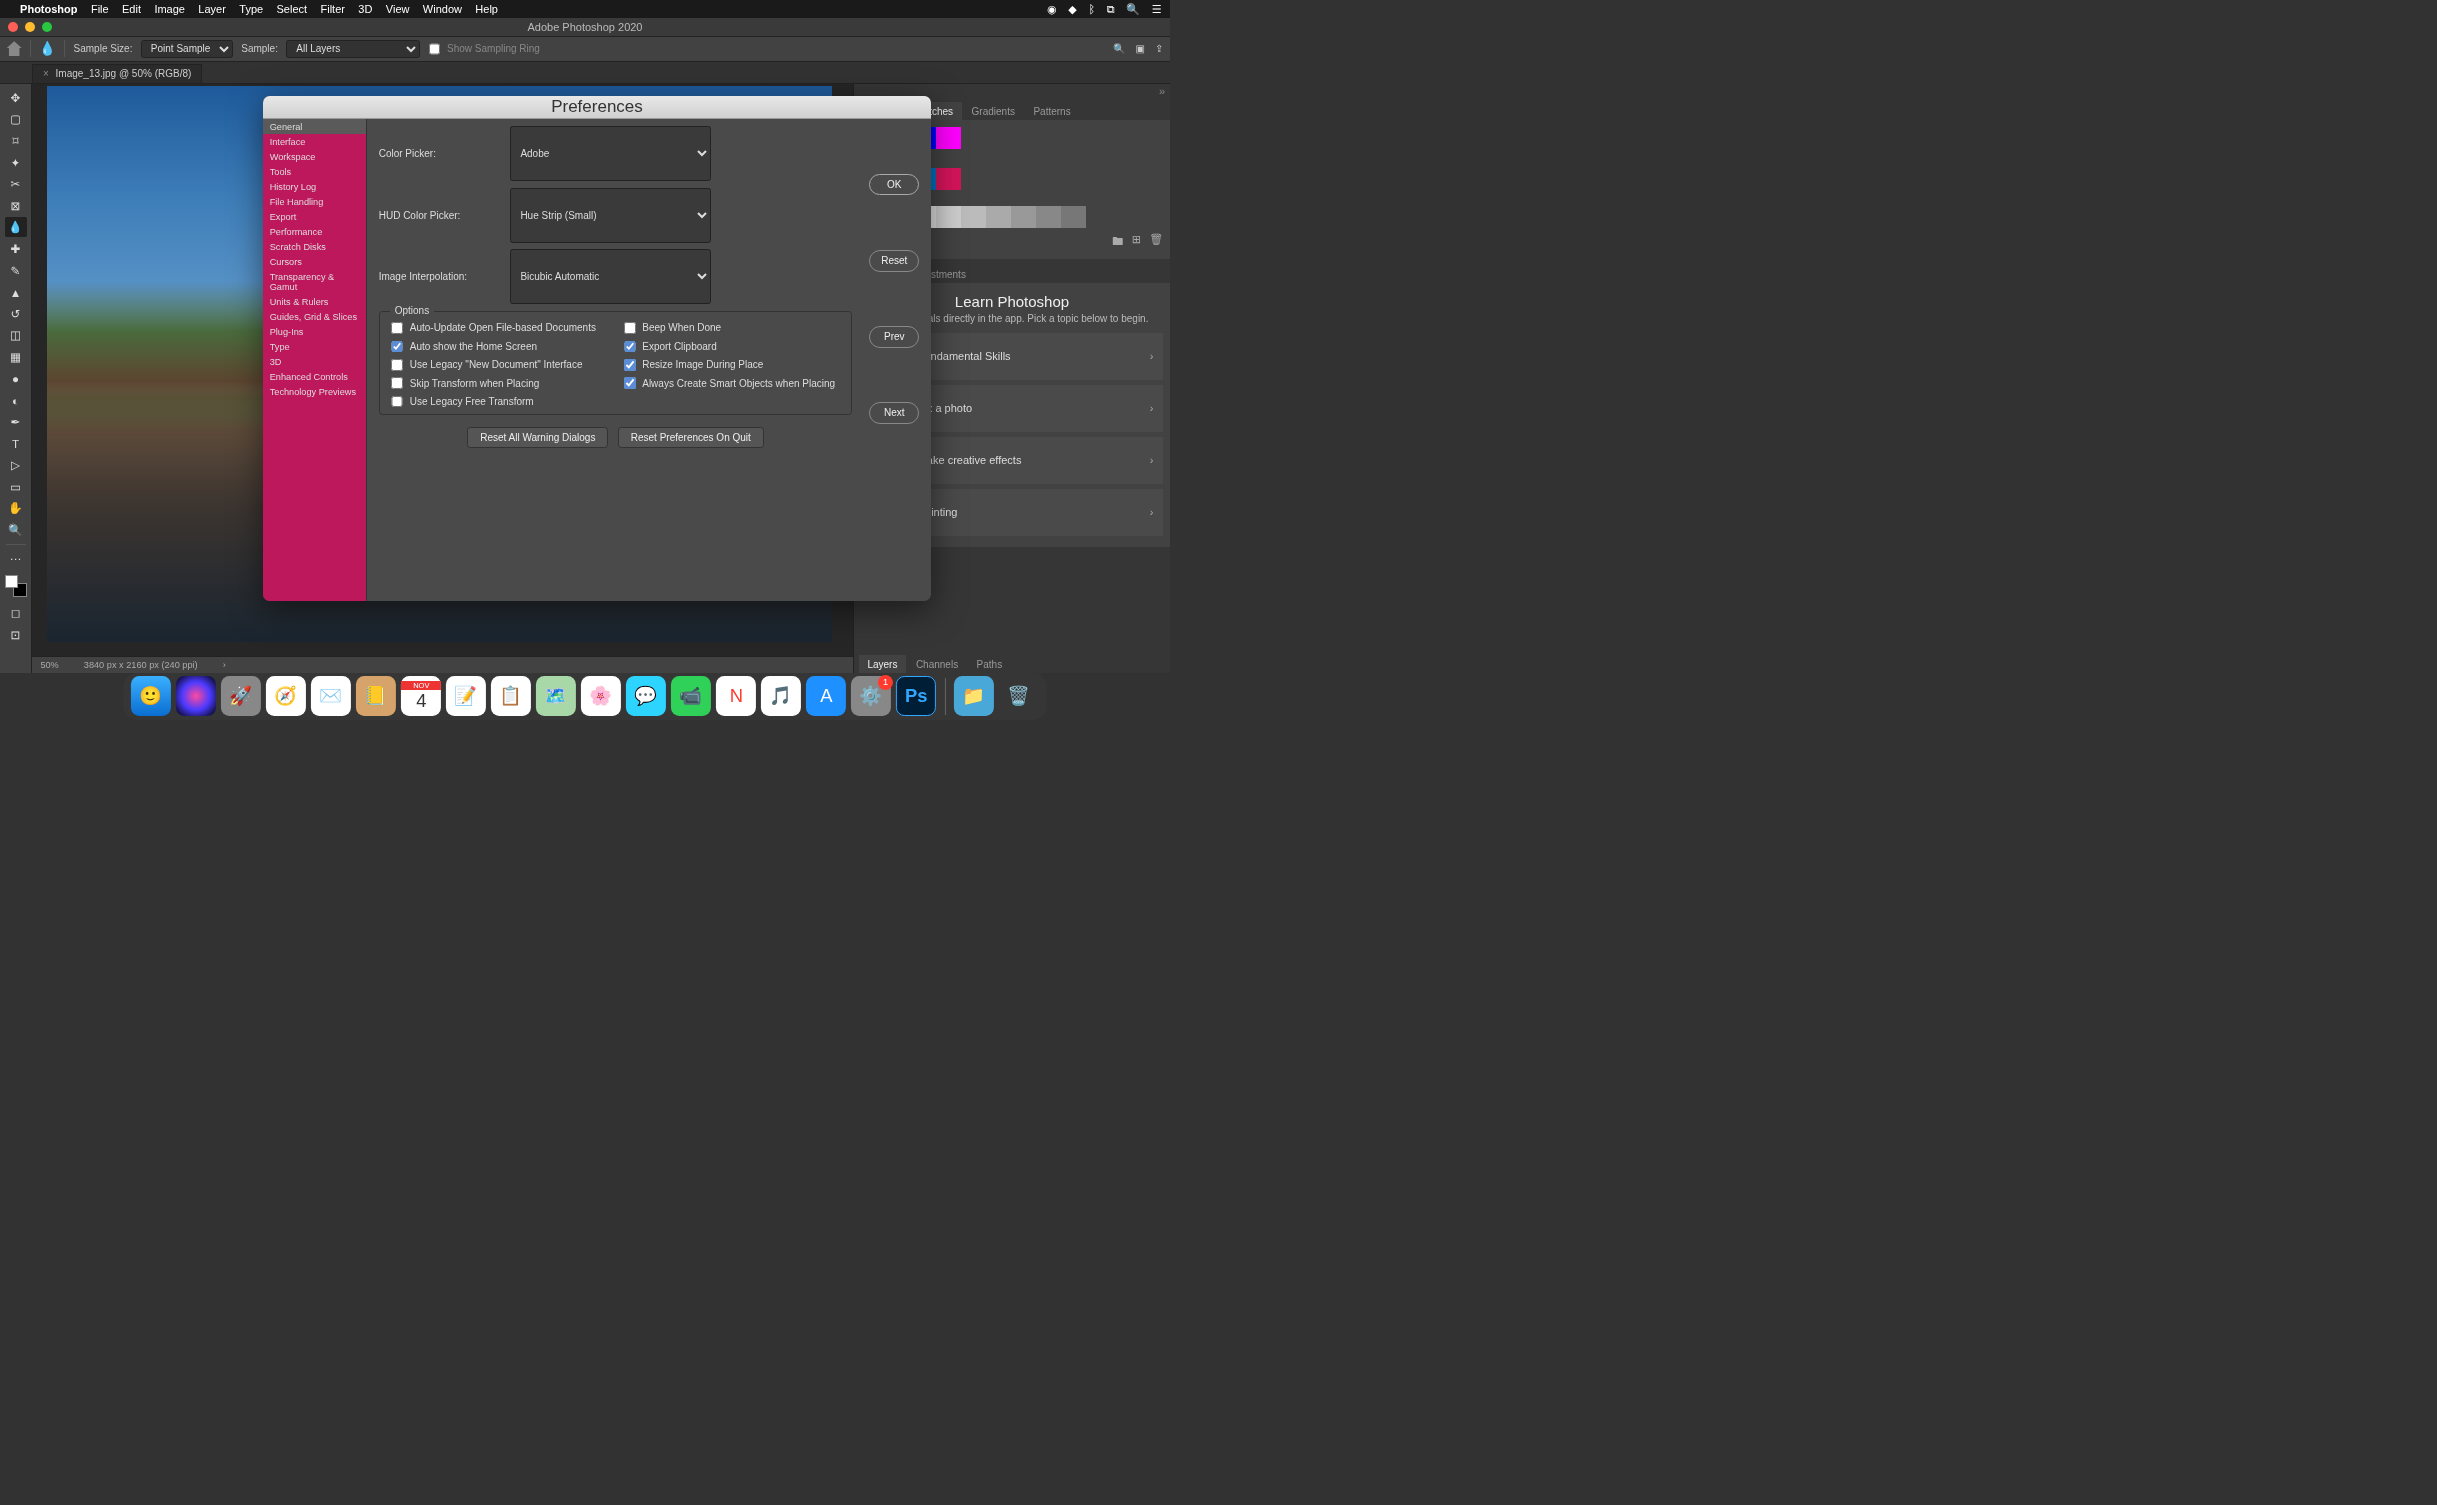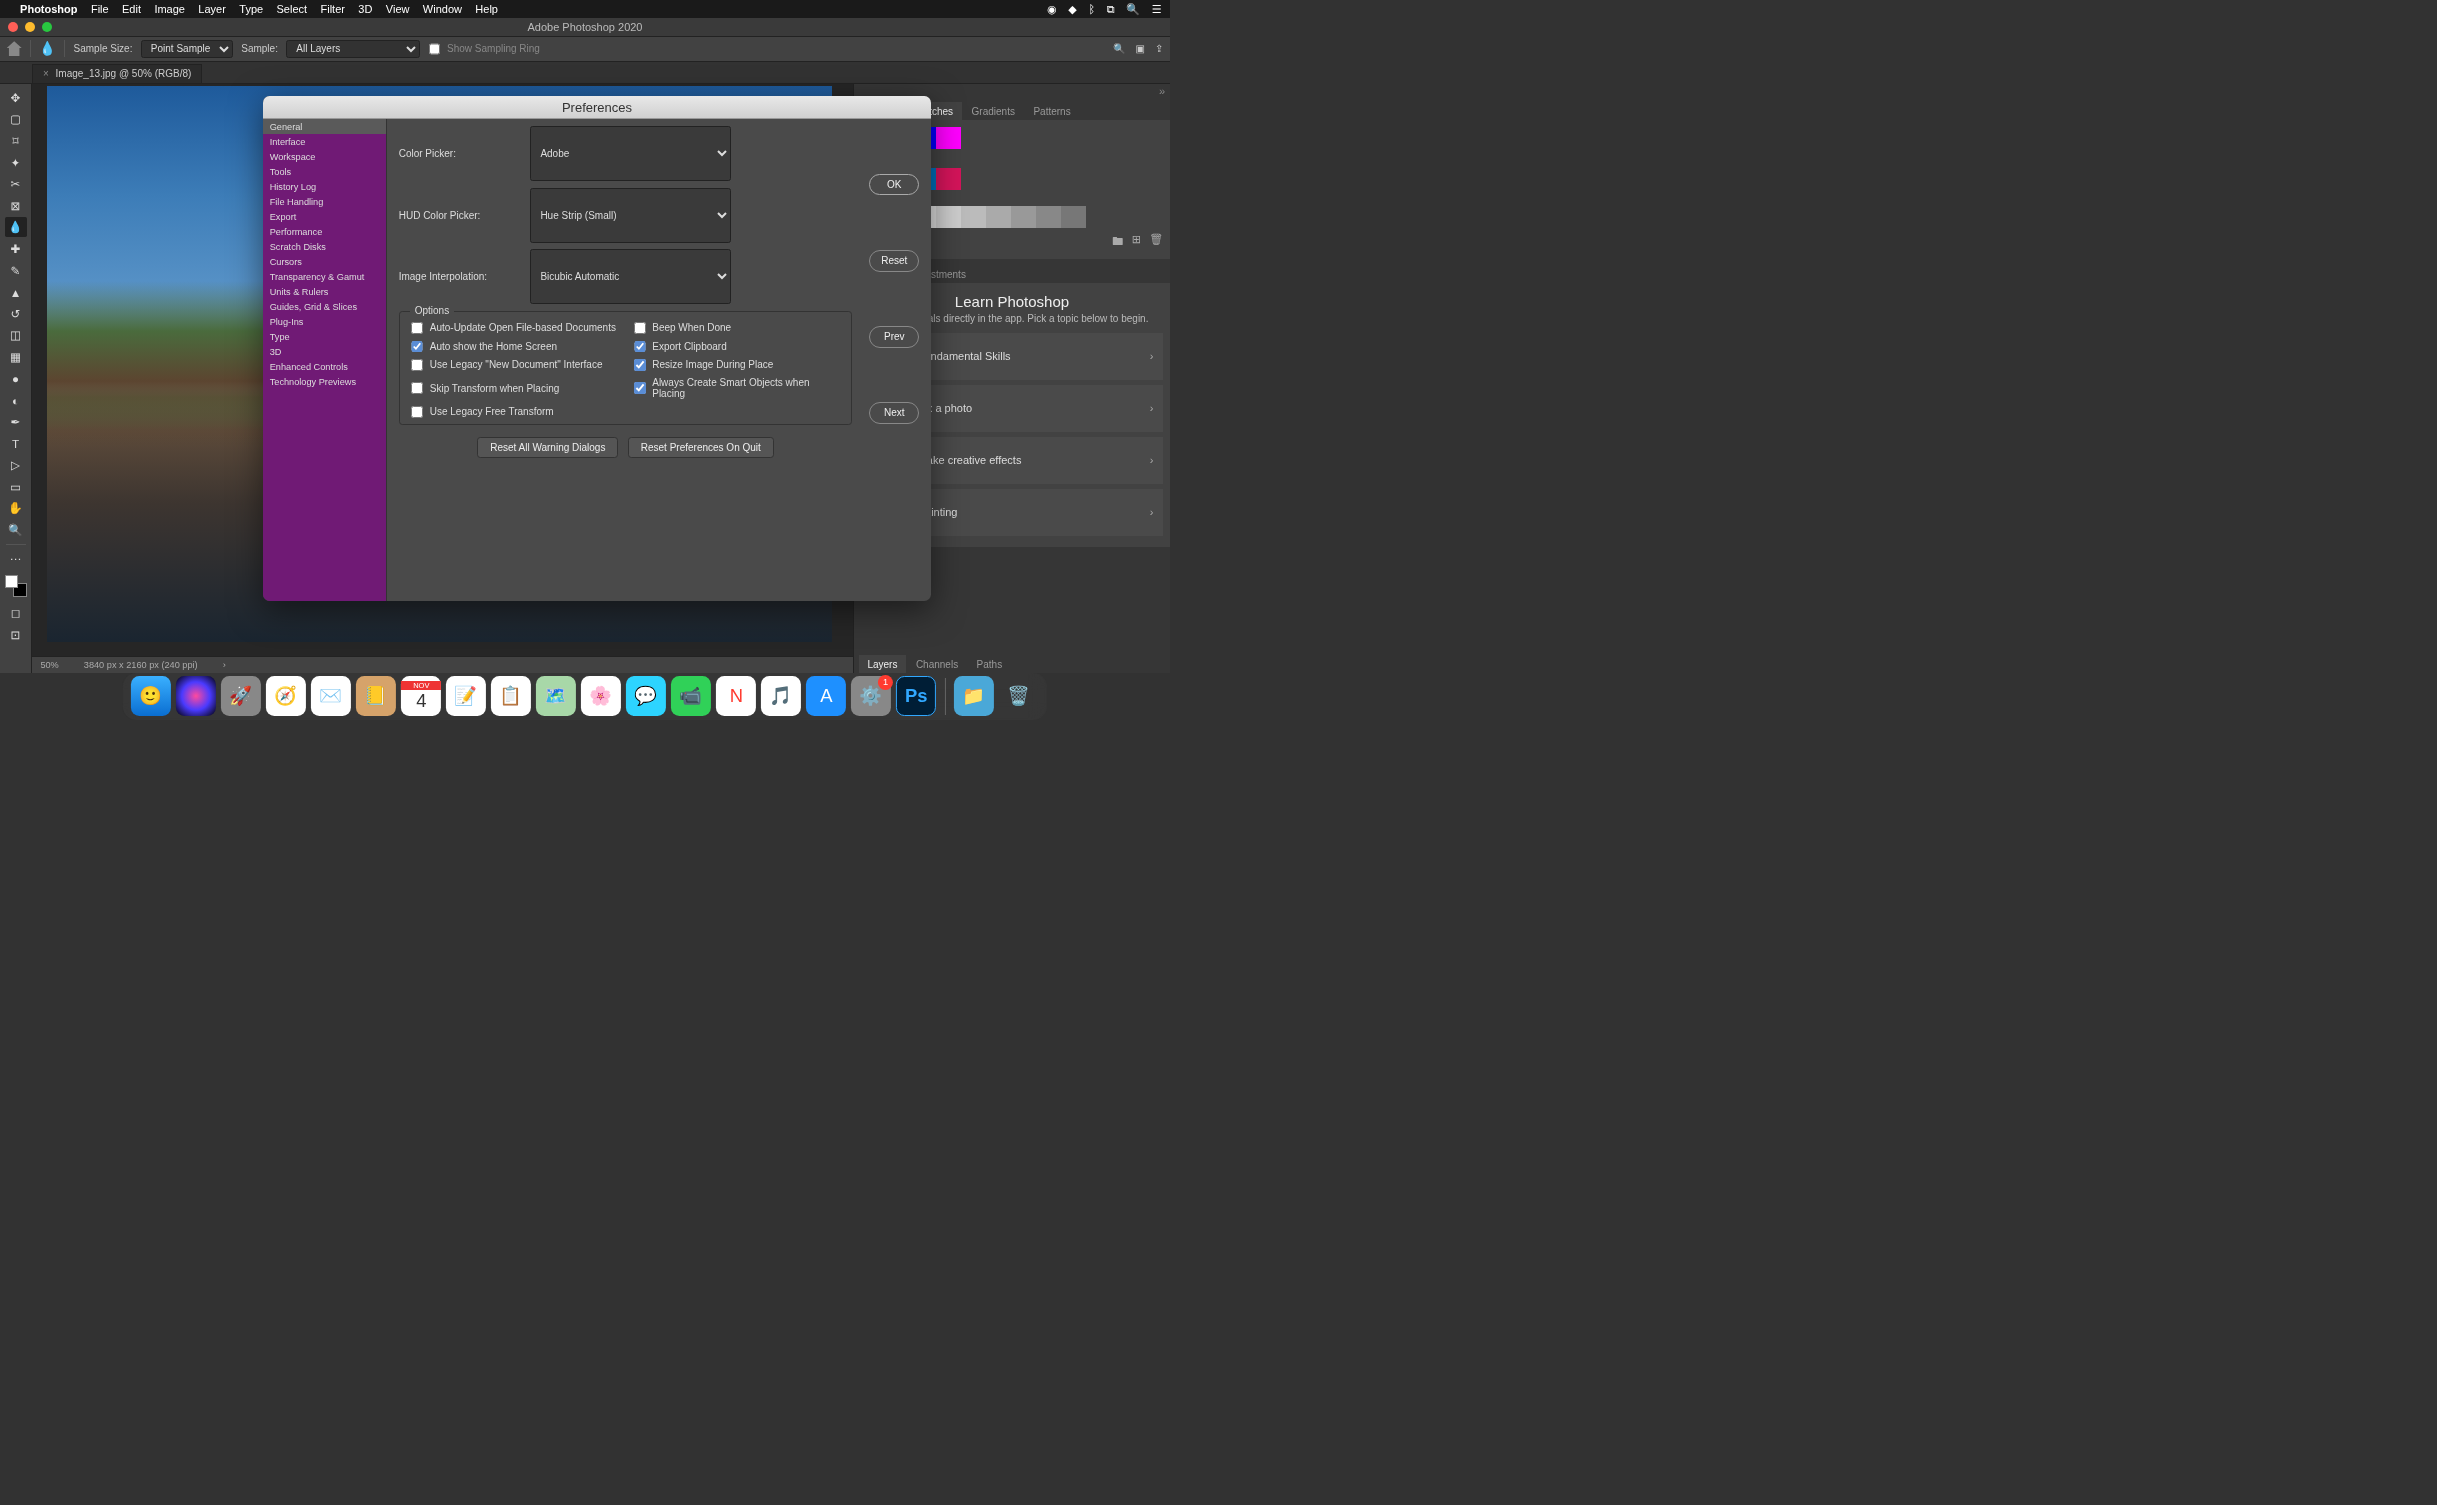--- a/index.html
+++ b/index.html
@@ -52,23 +52,23 @@
 .paneltabs .tab.active{ background:#424242; color:#eee;}
 .panel-body{ background:#424242; padding:6.7px; }
 .swatch-row{display:flex;gap:0;margin-bottom:5px;}
 .swatch-row span{width:25px;height:22px;display:block;}
 .learn-card{display:flex;align-items:center;gap:10px;background:#4a4a4a;margin:5px 0;padding:0;height:47px;cursor:pointer;}
 .learn-card .thumb{width:47px;height:47px;background:#556;}
 .learn-card .chev{margin-left:auto; margin-right:10px; color:#aaa;}
 
 
 .dialog { position:absolute; left:263px; top:96px; width:668px; height:505px; background:#4a4a4a; border-radius:6.7px; box-shadow:0 8.4px 33px rgba(0,0,0,.5); display:flex; flex-direction:column; overflow:hidden;}
-.dialog .dlg-title{height:23.4px;background:linear-gradient(#e8e8e8,#d0d0d0);color:#333;display:flex;align-items:center;justify-content:center;font-size:13px;border-bottom:0.8px solid #999;}
+.dialog .dlg-title{height:23.4px;background:linear-gradient(#e8e8e8,#d0d0d0);color:#333;display:flex;align-items:center;justify-content:center;font-size:17px;border-bottom:0.8px solid #999;}
 .dialog .dlg-body{flex:1;display:flex;}
-.dlg-sidebar{width:124px;background:#701a75;overflow:auto;border-right:0.8px solid #333;}
+.dlg-sidebar{width:104px;background:#be185d;overflow:auto;border-right:0.8px solid #333;}
 .dlg-sidebar .cat{padding:2.5px 6.7px;font-size:9.2px;color:#ddd;cursor:pointer;}
 .dlg-sidebar .cat.active{background:#5a5a5a;}
 .dlg-main{flex:1;padding:6.7px 11.7px;position:relative;}
 .dlg-row{display:flex;align-items:center;margin-bottom:6.7px;gap:6.7px;}
 .dlg-row label{width:125px;text-align:left;font-size:10px;color:#ddd;}
 .dlg-row select{flex:0 0 201px;background:#3a3a3a;color:#ddd;border:0.8px solid #222;padding:20px 5px;font-size:10px;border-radius:2.5px;}
 .dlg-fieldset{border:0.8px solid #333;border-radius:3.3px;padding:10px 11.7px 6.7px;margin-top:5px;position:relative;}
 .dlg-fieldset .legend{position:absolute;top:-6.7px;left:10px;background:#4a4a4a;padding:0 5px;font-size:10px;color:#ddd;}
 .opt-grid{display:grid;grid-template-columns:1fr 1fr;gap:6.7px 16.7px;}
 .chk{display:flex;align-items:center;gap:6.7px;font-size:10px;color:#ddd;}

